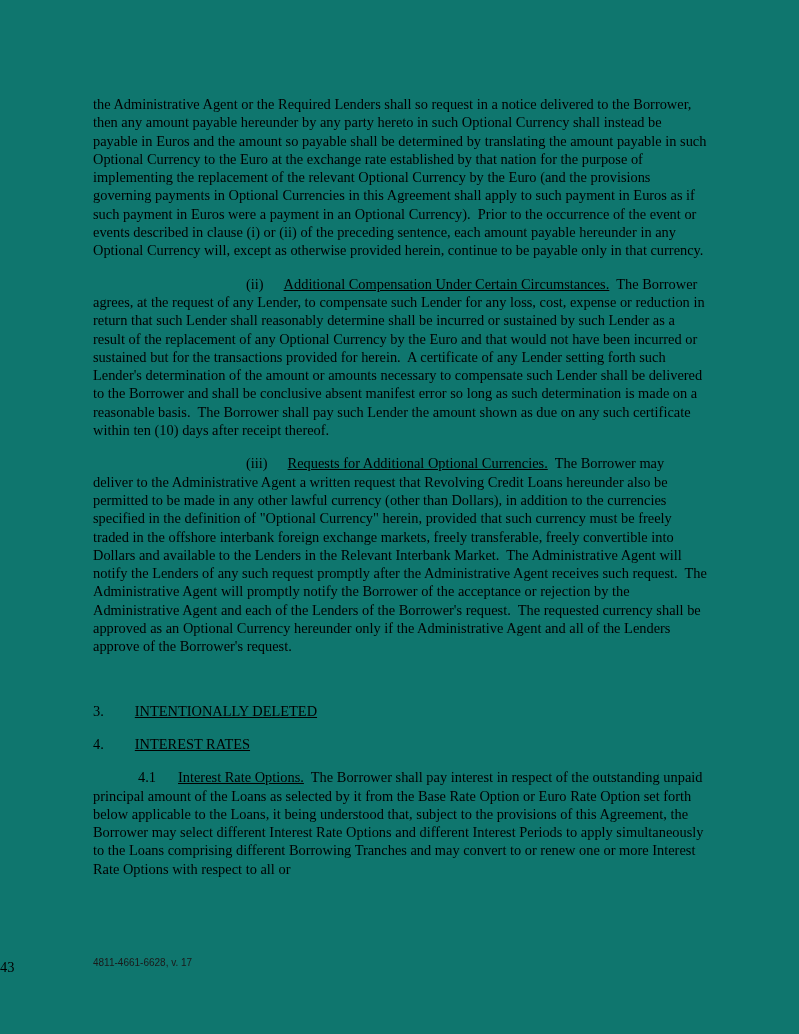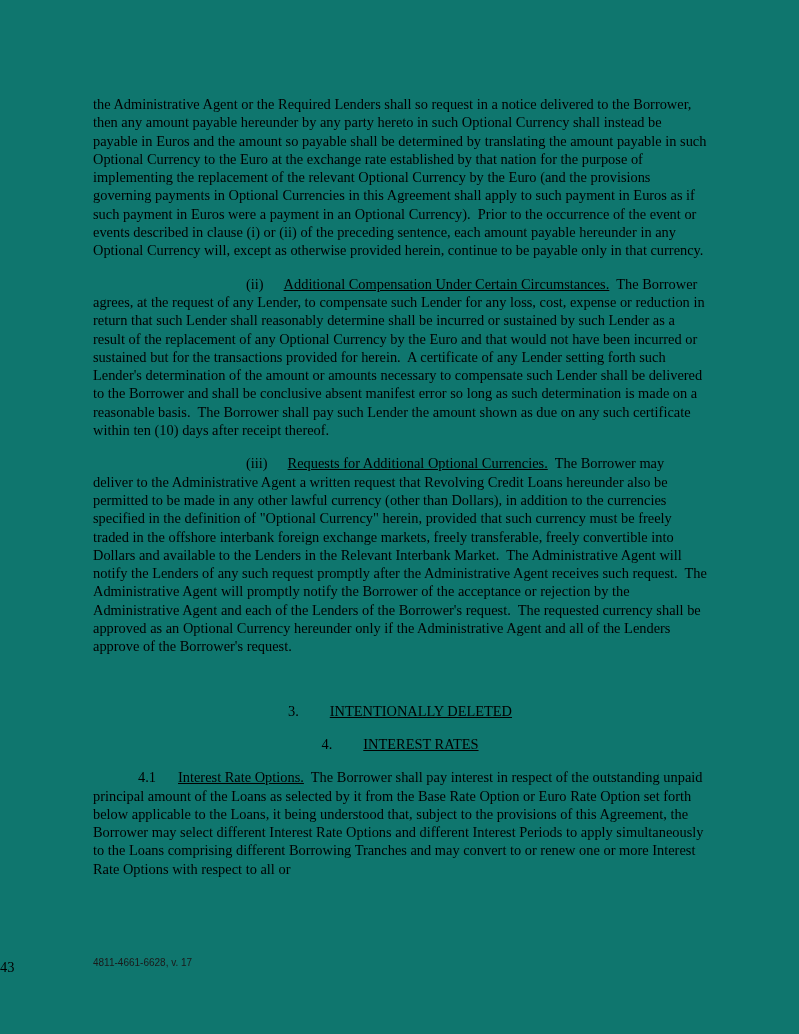--- a/index.html
+++ b/index.html
@@ -29,21 +29,21 @@
     margin: 0 0 15px 0;
     white-space: pre-wrap;
   }
   .para.hang { text-indent: 153px; }
   .para.sub  { text-indent: 45px; }
   .u { text-decoration: underline; }
   .tab { display: inline-block; width: 20px; }
   .tab-sm { display: inline-block; width: 22px; }
   .heading {
     margin: 0 0 15px 0;
-    text-align: center;
+    text-align: left;
     white-space: pre-wrap;
   }
   .heading .h-num { margin-right: 31px; }
   .heading.first { margin-top: 46px; }
   .para.last { margin-bottom: 0; }
   .page-number {
     position: absolute;
     top: 958px;
     left: 0;
     width: 100%;

